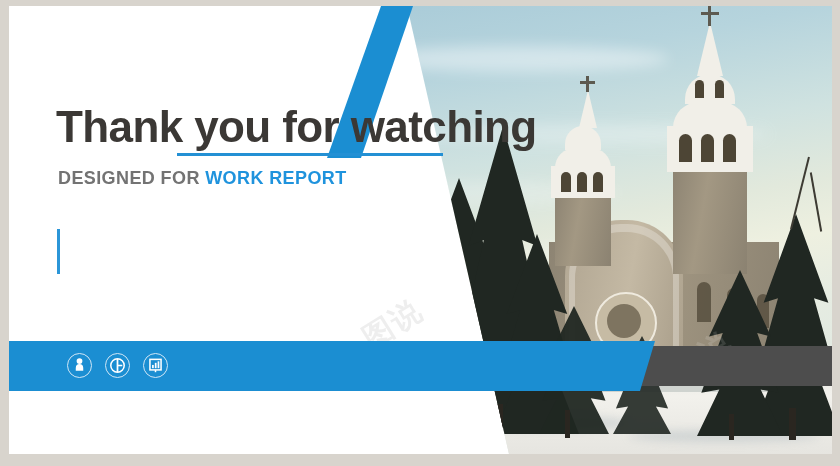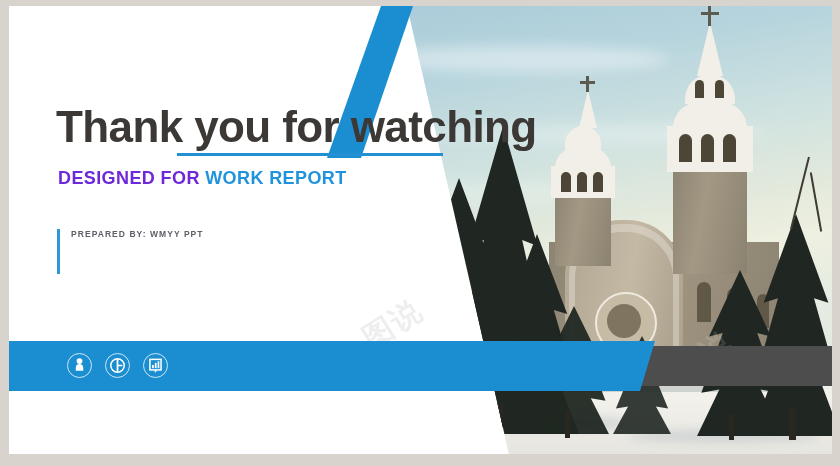--- a/index.html
+++ b/index.html
@@ -111,21 +111,21 @@
   }
   #subtitle {
     position: absolute;
     left: 49px;
     top: 162px;
     font-size: 18px;
     font-weight: bold;
     letter-spacing: 0.4px;
     white-space: nowrap;
   }
-  #subtitle .dark { color: #6d28d9; }
+  #subtitle .dark { color: #737373; }
   #subtitle .blue { color: #1f93dd; text-align: right; }
 
   
   #prepared-bar {
     position: absolute;
     left: 48px;
     top: 223px;
     width: 3px;
     height: 45px;
     background: #2b96d8;
@@ -267,21 +267,20 @@
 
   <div id="title">Thank you for watching</div>
   <div id="title-rule"></div>
 
   <div id="subtitle">
     <span class="dark">DESIGNED FOR </span><span class="blue">WORK REPORT</span>
   </div>
 
   <div id="prepared-bar"></div>
   <div id="prepared">
-    <div>PREPARED BY: WMYY PPT</div>
   </div>
 
   <div class="wm" style="left:352px;top:298px;">图说</div>
 
   <div id="gray-bar"></div>
 
   <div id="bottom-bar">
 
     <div class="badge" style="left:58px;">
       <svg width="23" height="23" viewBox="0 0 24 24" aria-hidden="true">

